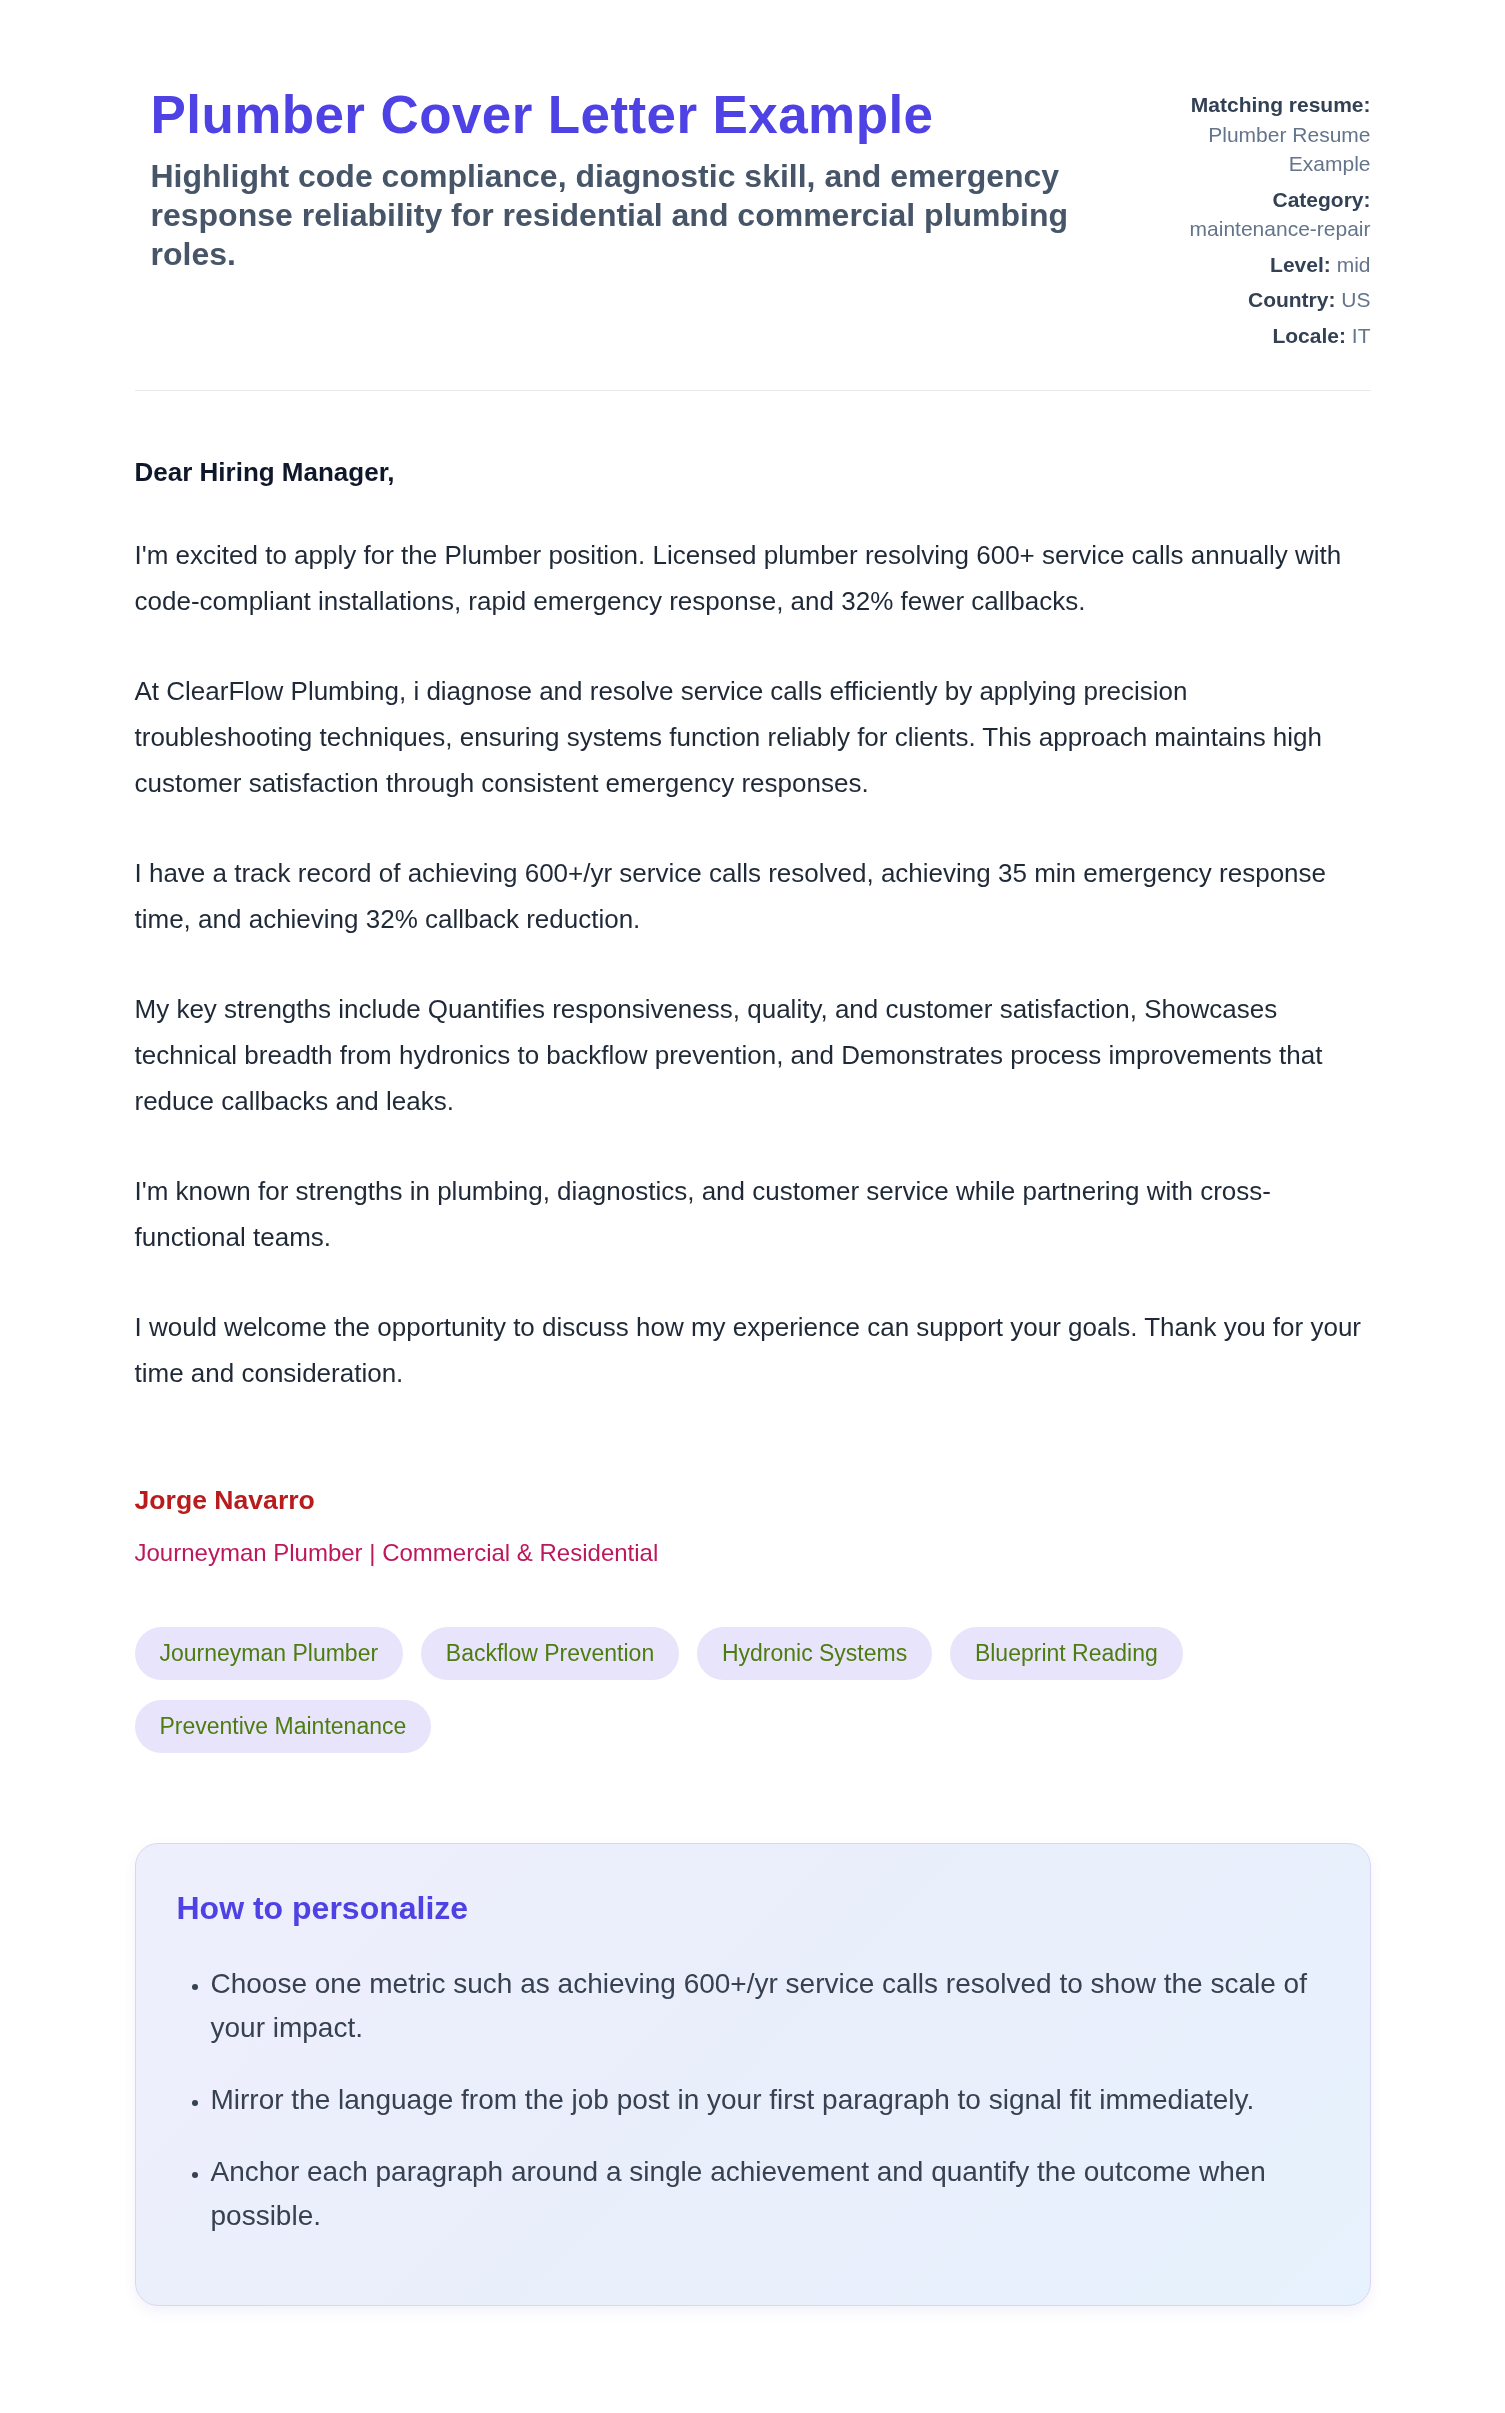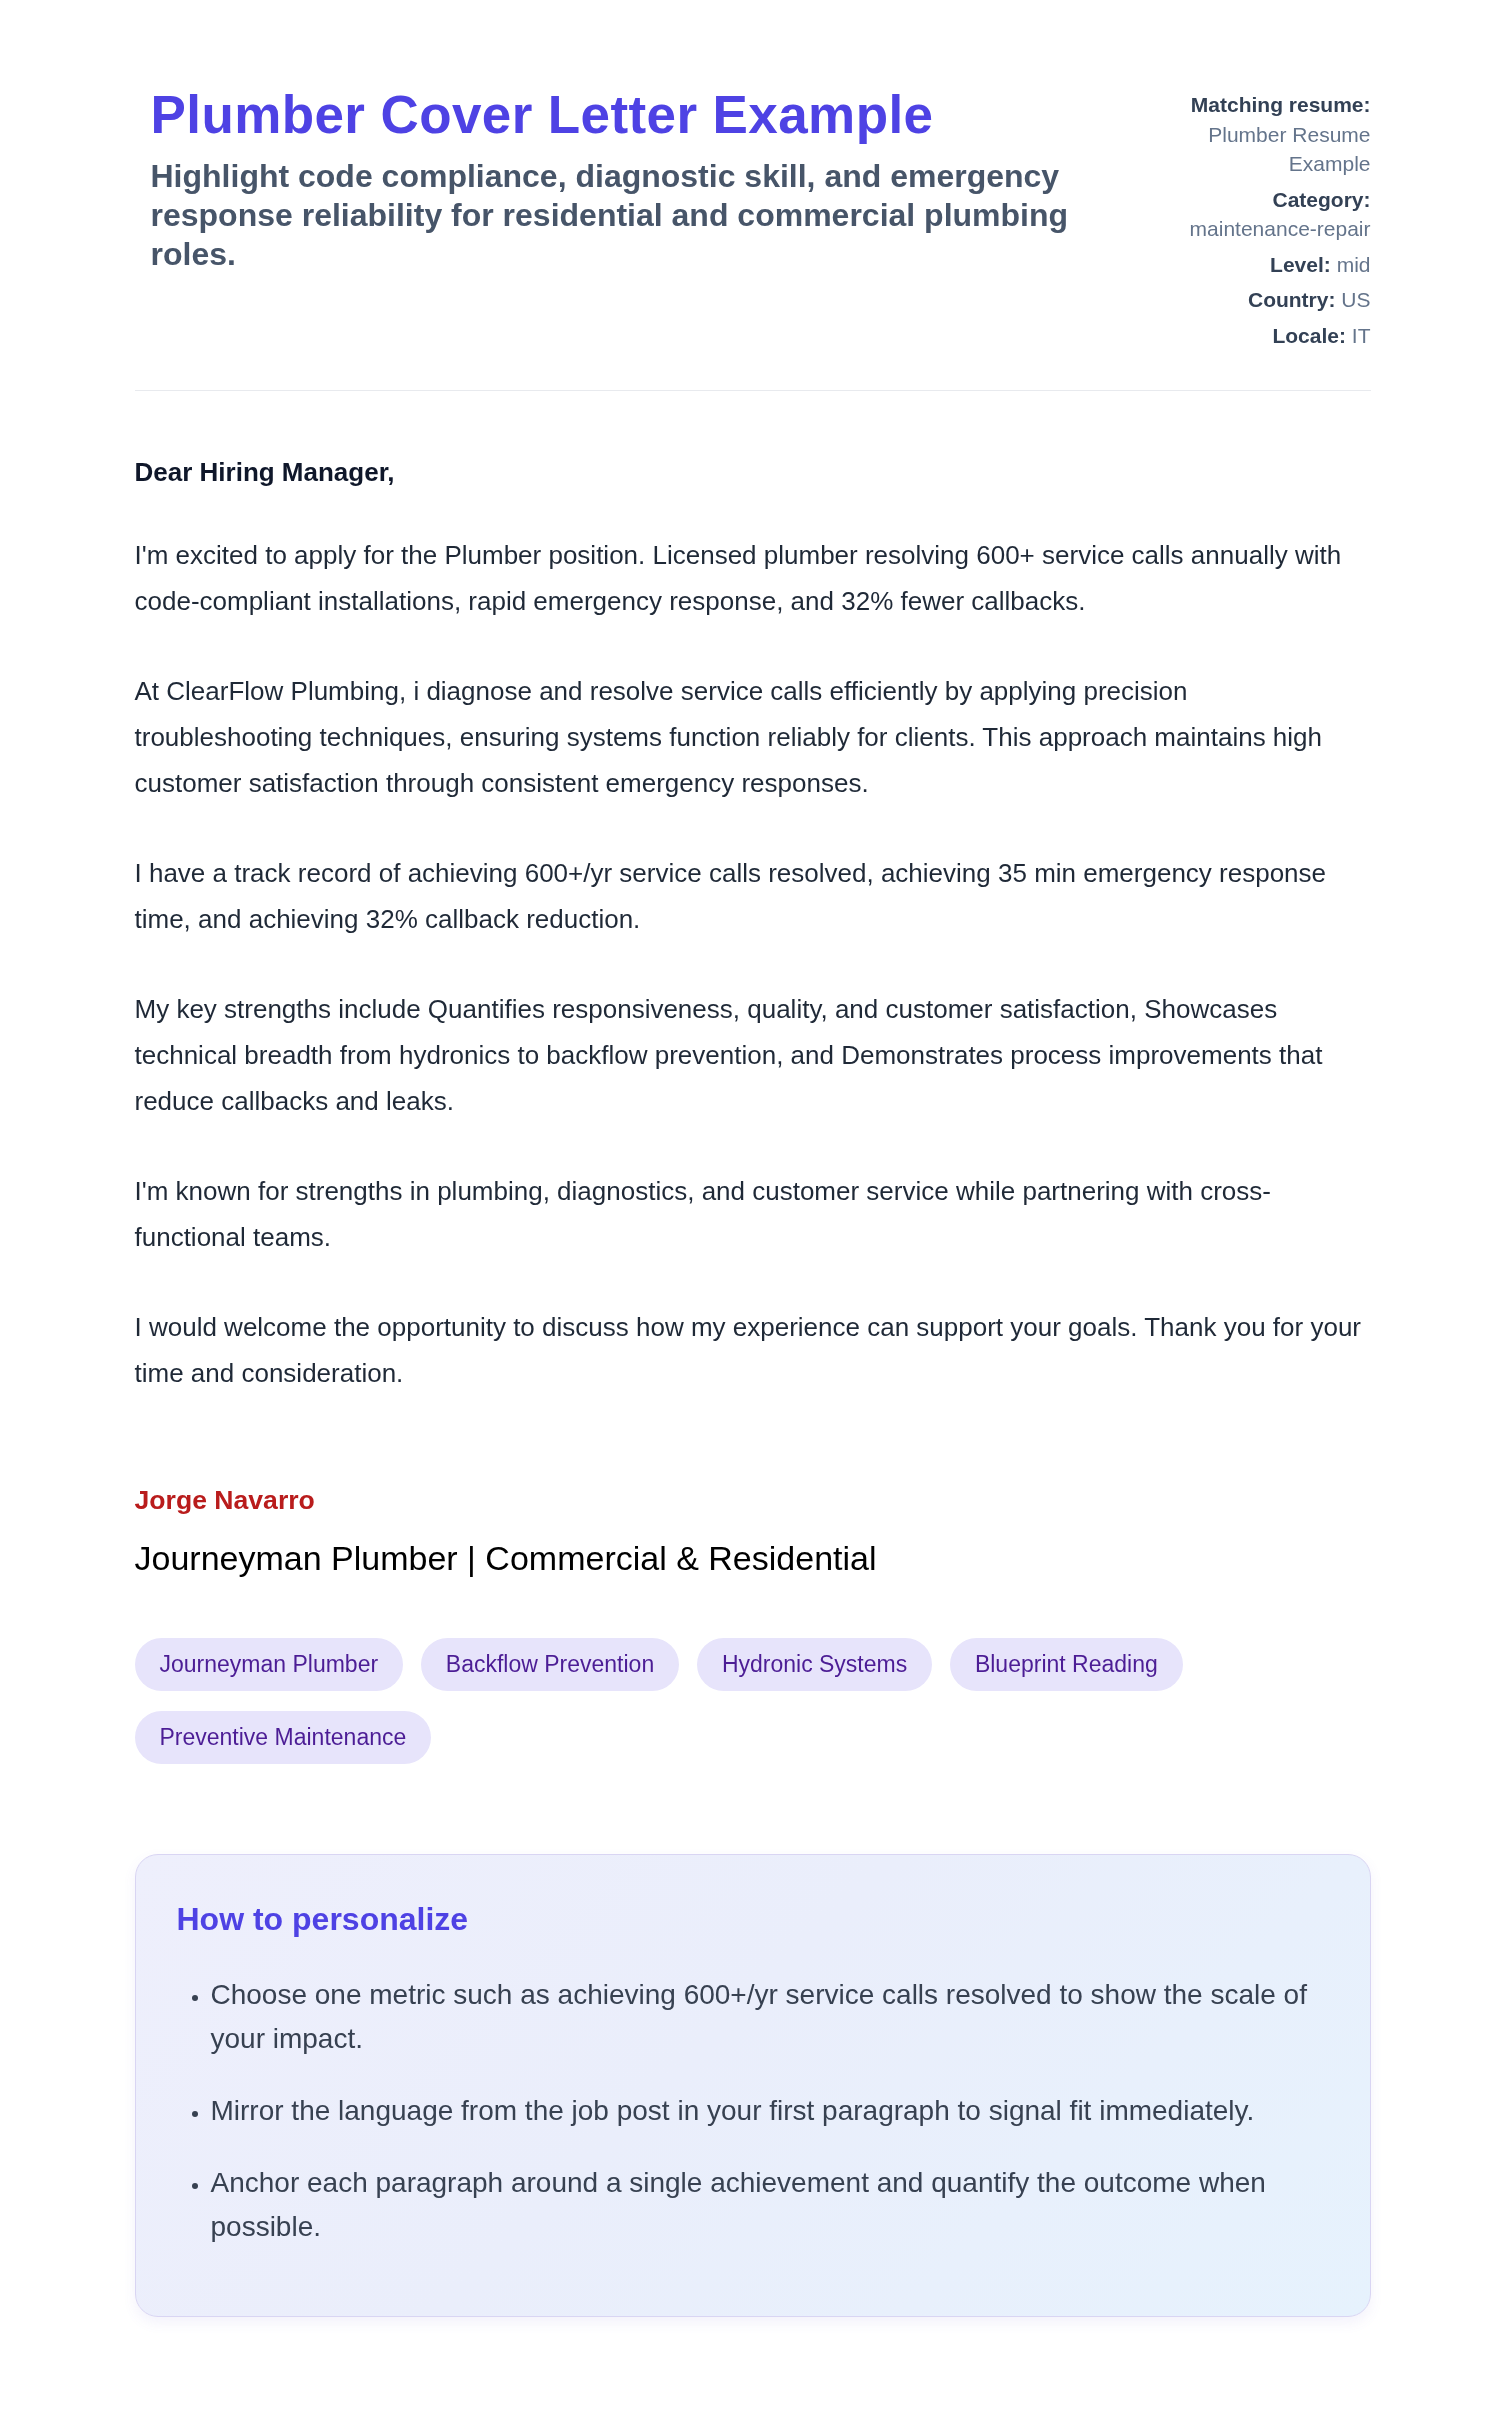--- a/index.html
+++ b/index.html
@@ -66,35 +66,35 @@
   }
   
   .sig-name {
     margin-top: 89px;
     font-size: 26.6px;
     font-weight: bold;
     color: #b91c1c;
   }
   .sig-role {
     margin-top: 23px;
-    font-size: 34px;
-    color: #000000;
+    font-size: 24px;
+    color: #be185d;
   }
   
   .tags {
     margin-top: 60px;
     display: flex;
     flex-wrap: wrap;
     gap: 19.5px 17.7px;
     max-width: 1062px;
   }
   .tag {
     display: inline-block;
     background: #e7e4fb;
-    color: #4c1d95;
+    color: #4d7c0f;
     font-size: 23px;
     line-height: 1;
     padding: 15px 25px;
     border-radius: 884px;
     white-space: nowrap;
   }
   
   .tip-box {
     margin-top: 90px;
     border: 1.8px solid #d9d5f3;

